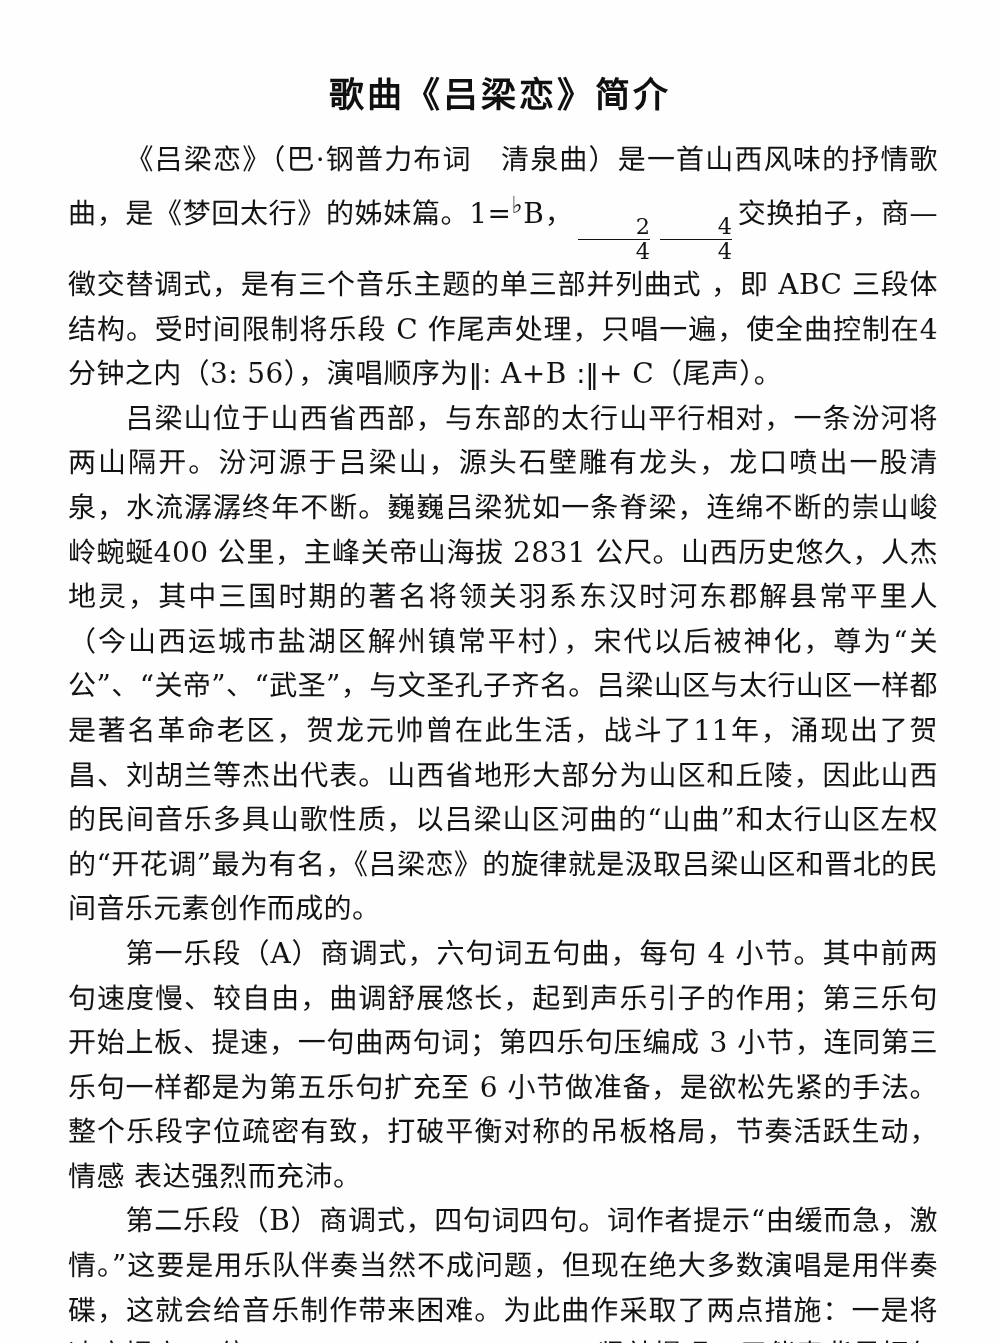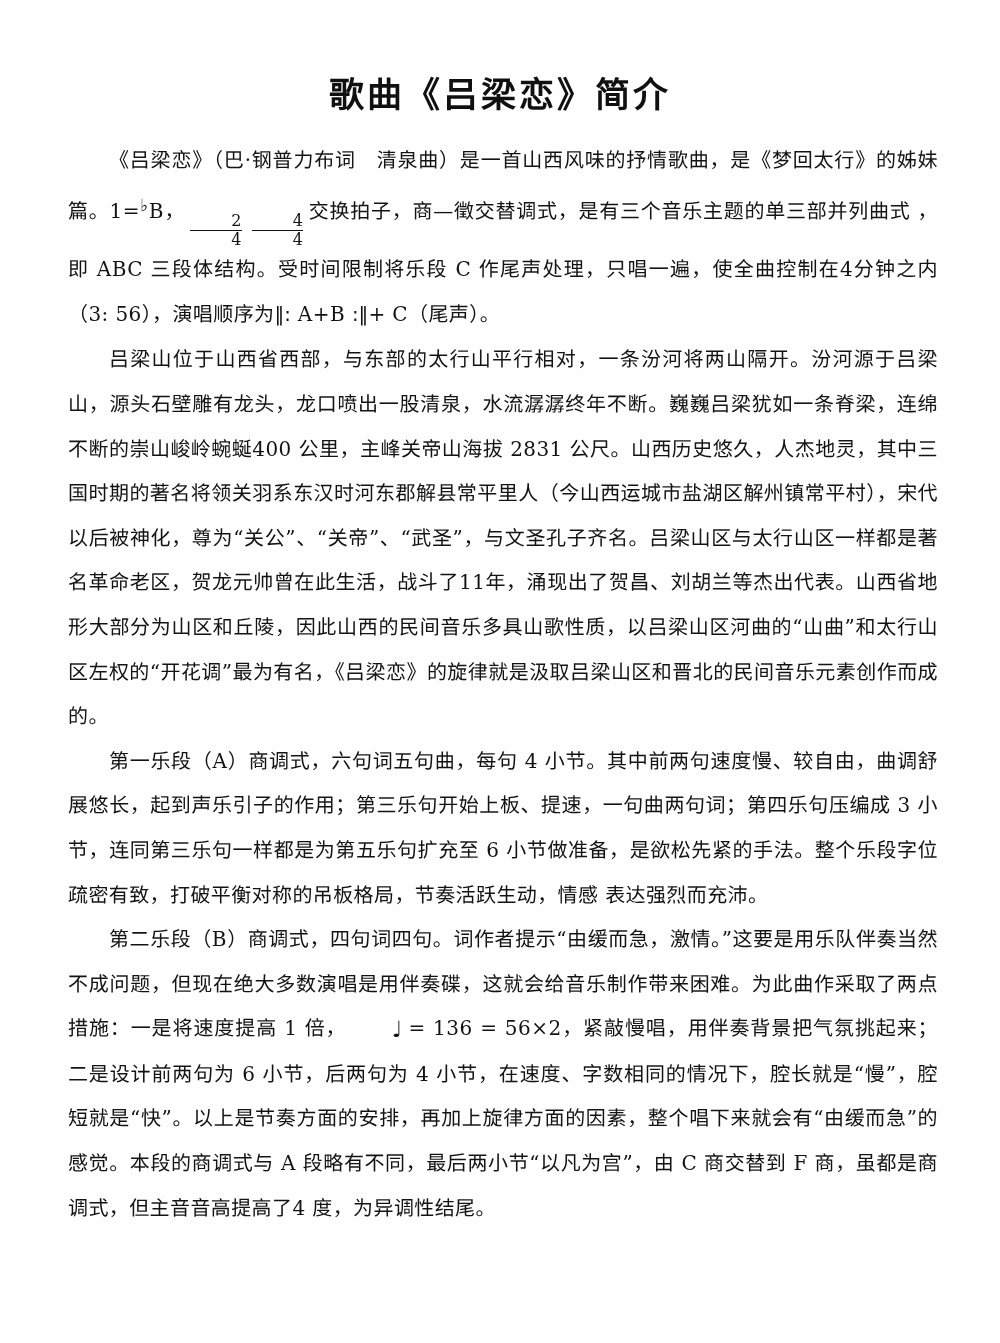--- a/index.html
+++ b/index.html
@@ -32,21 +32,21 @@
     line-height: 1.2;
   }
   .body-block {
     margin: 0;
     padding: 0 62px 0 68px;
     padding-top: 22px;
   }
   p.para {
     margin: 0;
     text-indent: 2.05em;
-    font-size: 20px;
+    font-size: 28px;
     line-height: 44.6px;
     text-align: justify;
     text-justify: inter-ideograph;
     letter-spacing: 0.4px;
     color: #131313;
     font-family: "DejaVu Serif", "Liberation Serif", serif;
     text-align-last: left;
   }
   .latin {
     font-family: "DejaVu Serif", "Liberation Serif", serif;

